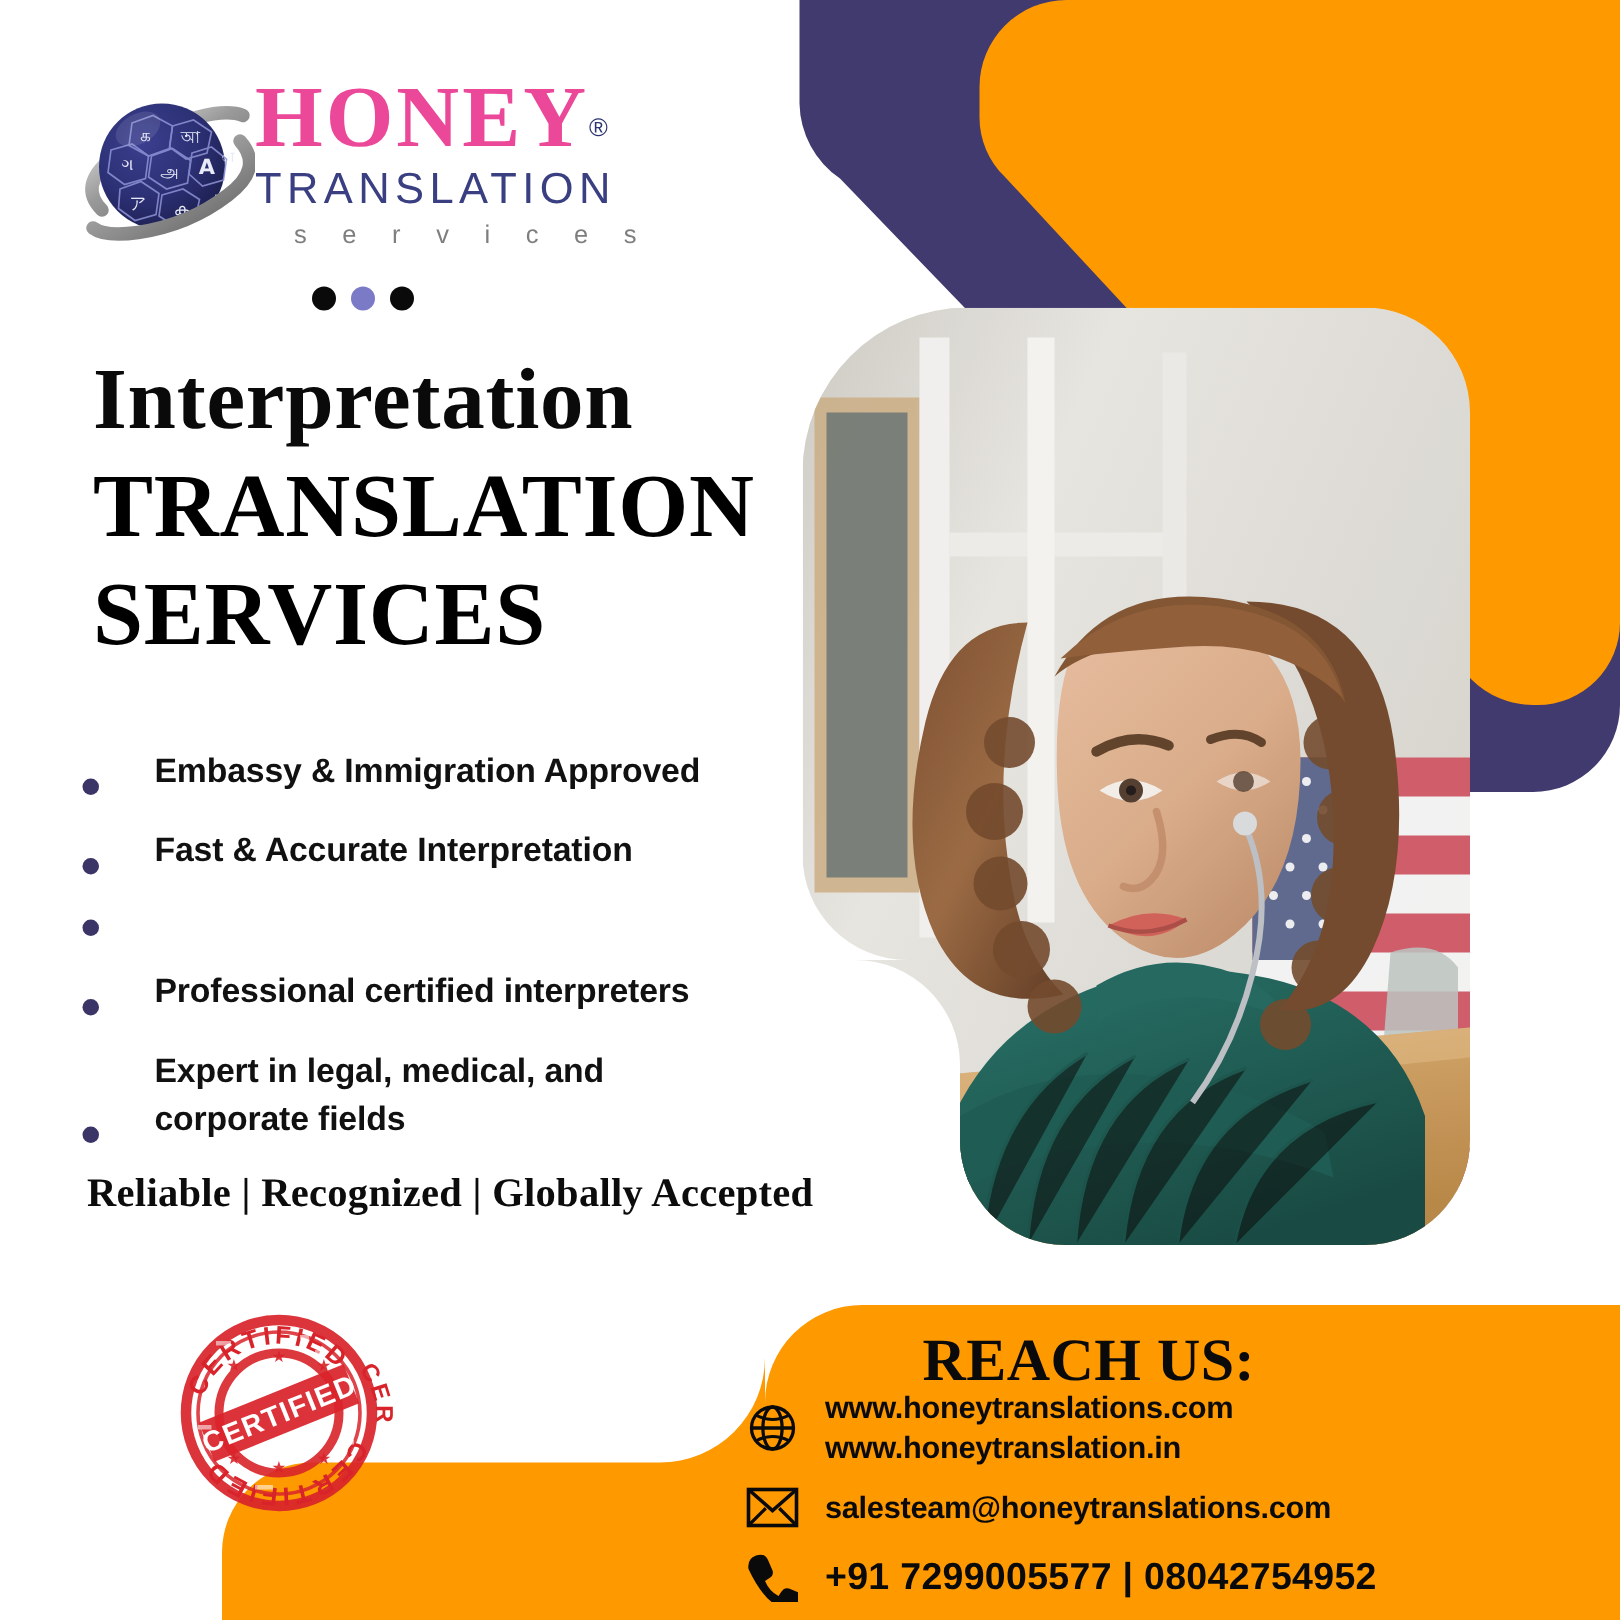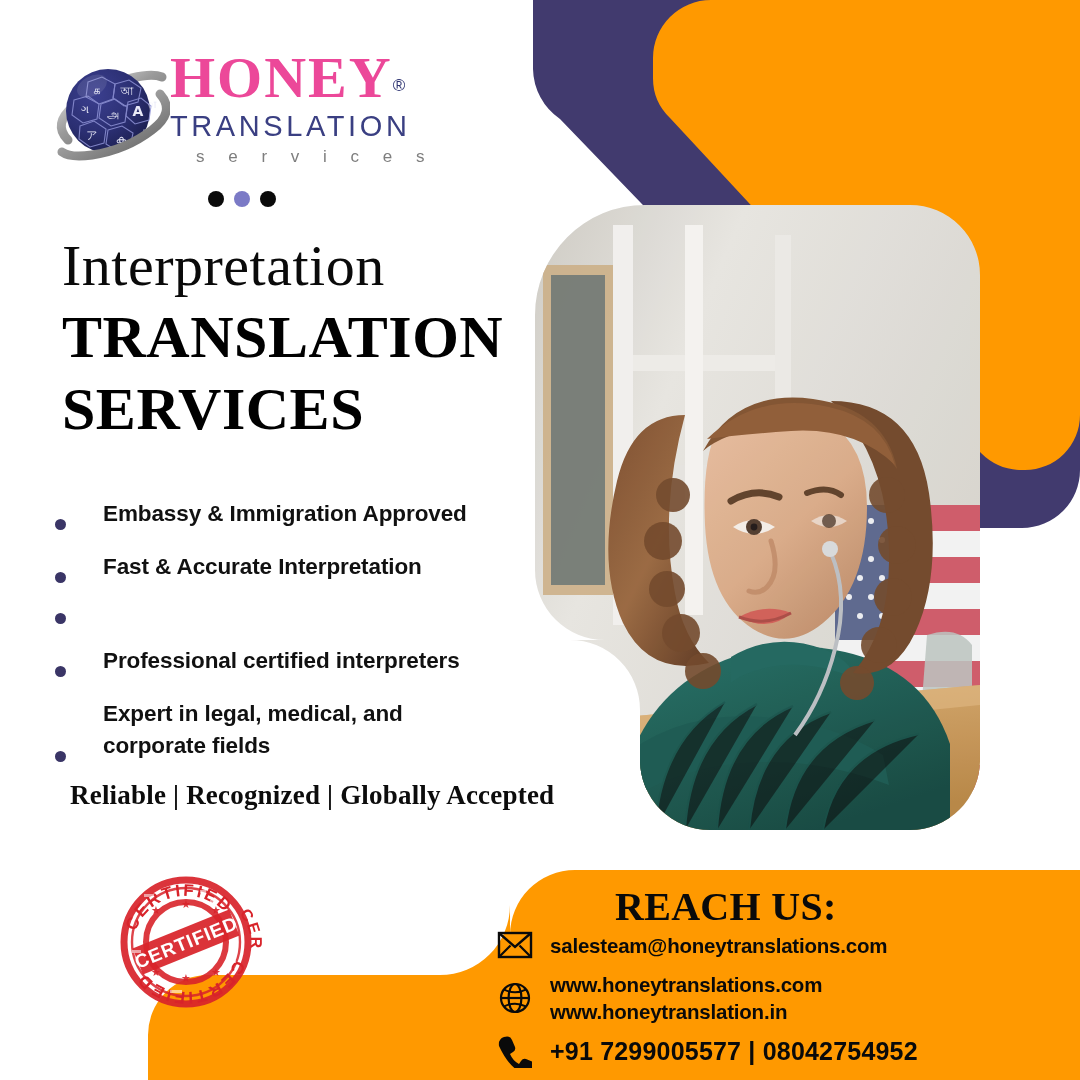--- a/index.html
+++ b/index.html
@@ -49,21 +49,21 @@
   }
 
   
   .dots{position:absolute;left:208px;top:191px;display:flex;gap:10px;align-items:center;}
   .dot{width:16px;height:16px;border-radius:50%;}
 
   
   .headline{position:absolute;left:62px;top:234px;width:470px;}
   .h-script{
     font-family:"Liberation Serif", serif;
-    font-size:58px;line-height:64px;color:#0a0a0a;font-weight:400;
+    font-size:58px;line-height:64px;color:#0a0a0a;font-weight:700;
     letter-spacing:0.5px;
   }
   .h-main{
     font-family:"Liberation Serif", serif;
     font-weight:700;font-size:60px;line-height:66px;color:#000;
     letter-spacing:0.5px;margin-top:6px;
   }
 
   
   .bullets{position:absolute;left:55px;top:498px;width:480px;}
@@ -73,21 +73,21 @@
     margin-top:9px;margin-right:37px;flex:0 0 11px;
   }
   .bullet-text{
     font-family:"Liberation Sans", sans-serif;
     font-weight:700;font-size:22.5px;line-height:32px;color:#111;
     letter-spacing:-0.1px;
   }
 
   
   .tagline{
-    position:absolute;left:70px;top:780px;
+    position:absolute;left:58px;top:780px;
     font-family:"Liberation Serif", serif;
     font-weight:700;font-size:27px;color:#0c0c0c;letter-spacing:0.2px;
     white-space:nowrap;
   }
 
   
   .stamp{position:absolute;left:104px;top:872px;width:165px;height:140px;}
 
   
   .contact{position:absolute;left:420px;top:870px;width:660px;height:210px;}
@@ -442,45 +442,45 @@
     </g>
   </svg>
 
   <div class="contact">
     <div class="reach-title">REACH US:</div>
 
     <div class="c-rows">
 
       <div class="c-row">
         <span class="c-icon">
-          <svg width="36" height="30" viewBox="0 0 36 30" aria-hidden="true">
-            <rect x="2" y="3" width="32" height="24" fill="none" stroke="#0a0a0a" stroke-width="2.4"></rect>
-            <path d="M2 3 L18 17 L34 3" fill="none" stroke="#0a0a0a" stroke-width="2.4"></path>
-            <path d="M2 27 L13.5 15.5 M34 27 L22.5 15.5" fill="none" stroke="#0a0a0a" stroke-width="2.2"></path>
-          </svg>
-        </span>
-        <span class="c-lines">salesteam@honeytranslations.com</span>
-      </div>
-
-      <div class="c-row">
-        <span class="c-icon">
           <svg width="36" height="36" viewBox="0 0 36 36" aria-hidden="true">
             <circle cx="18" cy="18" r="14" fill="none" stroke="#0a0a0a" stroke-width="2.2"></circle>
             <ellipse cx="18" cy="18" rx="6.4" ry="14" fill="none" stroke="#0a0a0a" stroke-width="2.2"></ellipse>
             <line x1="4" y1="18" x2="32" y2="18" stroke="#0a0a0a" stroke-width="2.2"></line>
             <path d="M7.2 9.6 Q18 15 28.8 9.6" fill="none" stroke="#0a0a0a" stroke-width="2"></path>
             <path d="M7.2 26.4 Q18 21 28.8 26.4" fill="none" stroke="#0a0a0a" stroke-width="2"></path>
           </svg>
         </span>
         <span class="c-lines">
           <span>www.honeytranslations.com</span><br>
           <span>www.honeytranslation.in</span>
         </span>
       </div>
 
+      <div class="c-row">
+        <span class="c-icon">
+          <svg width="36" height="30" viewBox="0 0 36 30" aria-hidden="true">
+            <rect x="2" y="3" width="32" height="24" fill="none" stroke="#0a0a0a" stroke-width="2.4"></rect>
+            <path d="M2 3 L18 17 L34 3" fill="none" stroke="#0a0a0a" stroke-width="2.4"></path>
+            <path d="M2 27 L13.5 15.5 M34 27 L22.5 15.5" fill="none" stroke="#0a0a0a" stroke-width="2.2"></path>
+          </svg>
+        </span>
+        <span class="c-lines">salesteam@honeytranslations.com</span>
+      </div>
+
       <div class="c-row c-row--phone">
         <span class="c-icon">
           <svg width="34" height="34" viewBox="0 0 34 34" aria-hidden="true">
             <path d="M6 3 q6 -2 8 3 l3 7 q1 3 -2 5 l-3 2 q3 7 9 10 l2 -3 q2 -3 5 -2 l7 3 q5 2 3 8 q-1 4 -6 4 Q14 40 1 12 Q0 5 6 3 Z" fill="#0a0a0a"></path>
           </svg>
         </span>
         <span class="c-lines">+91 7299005577  |  08042754952</span>
       </div>
 
     </div>

